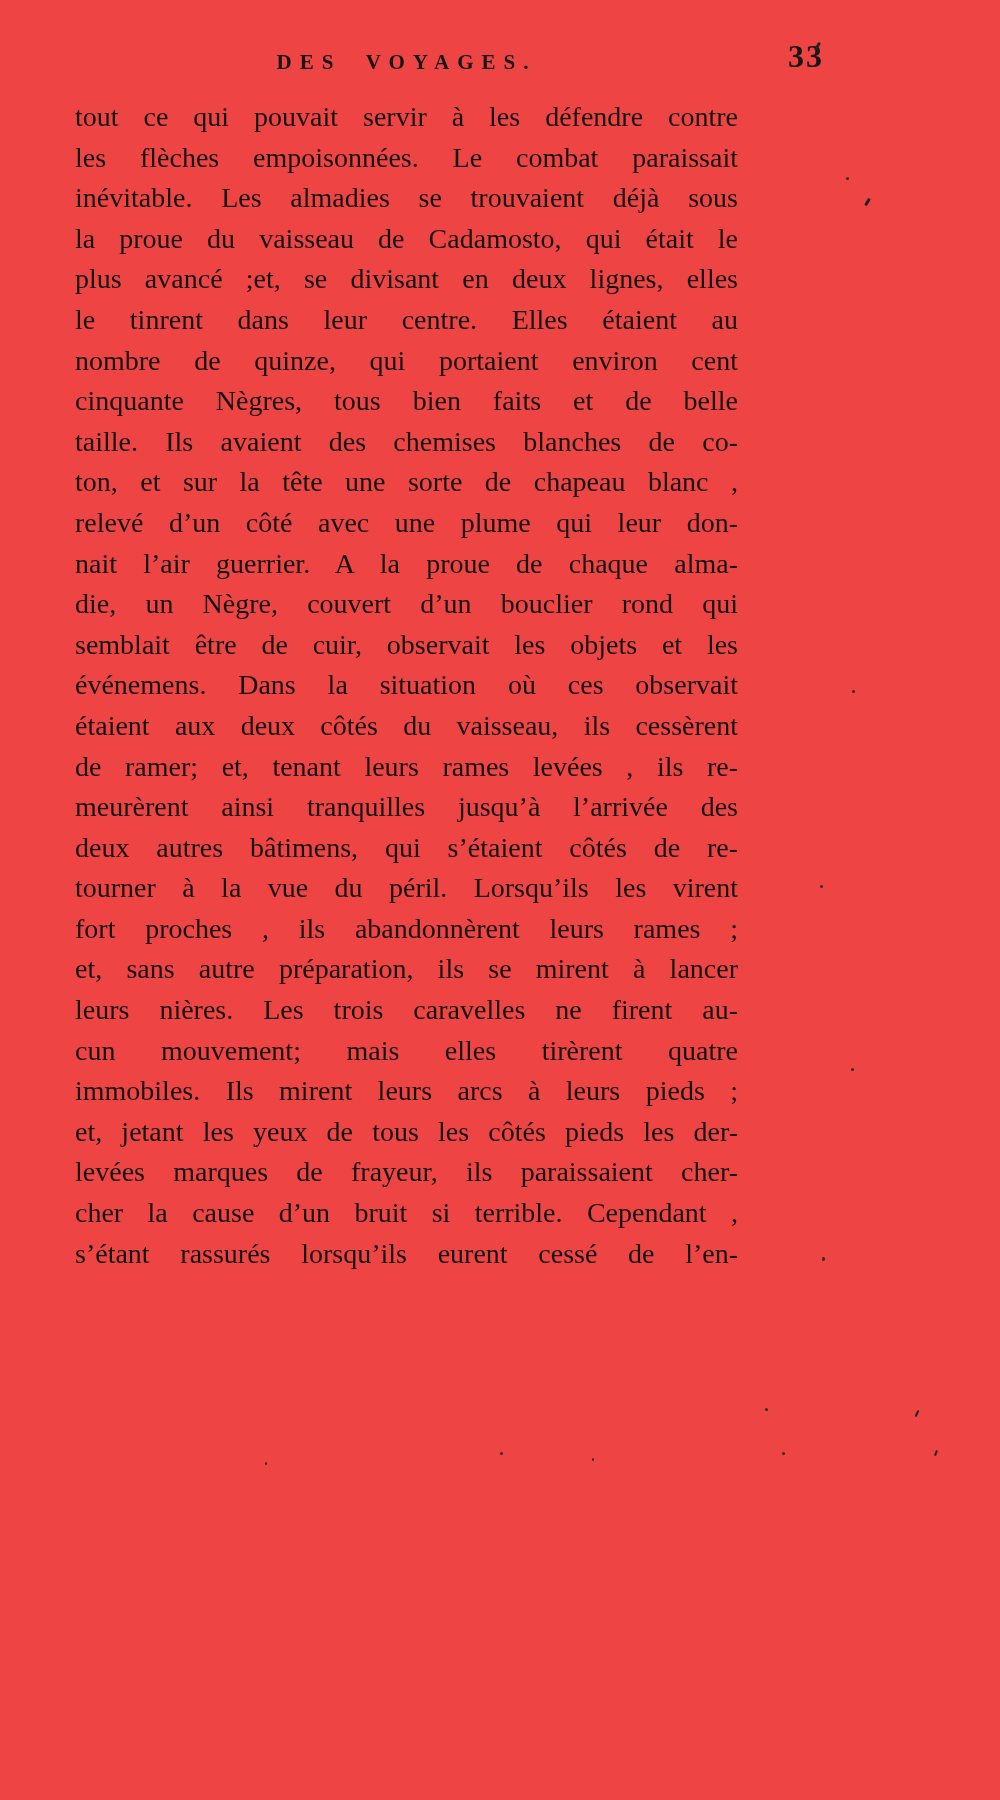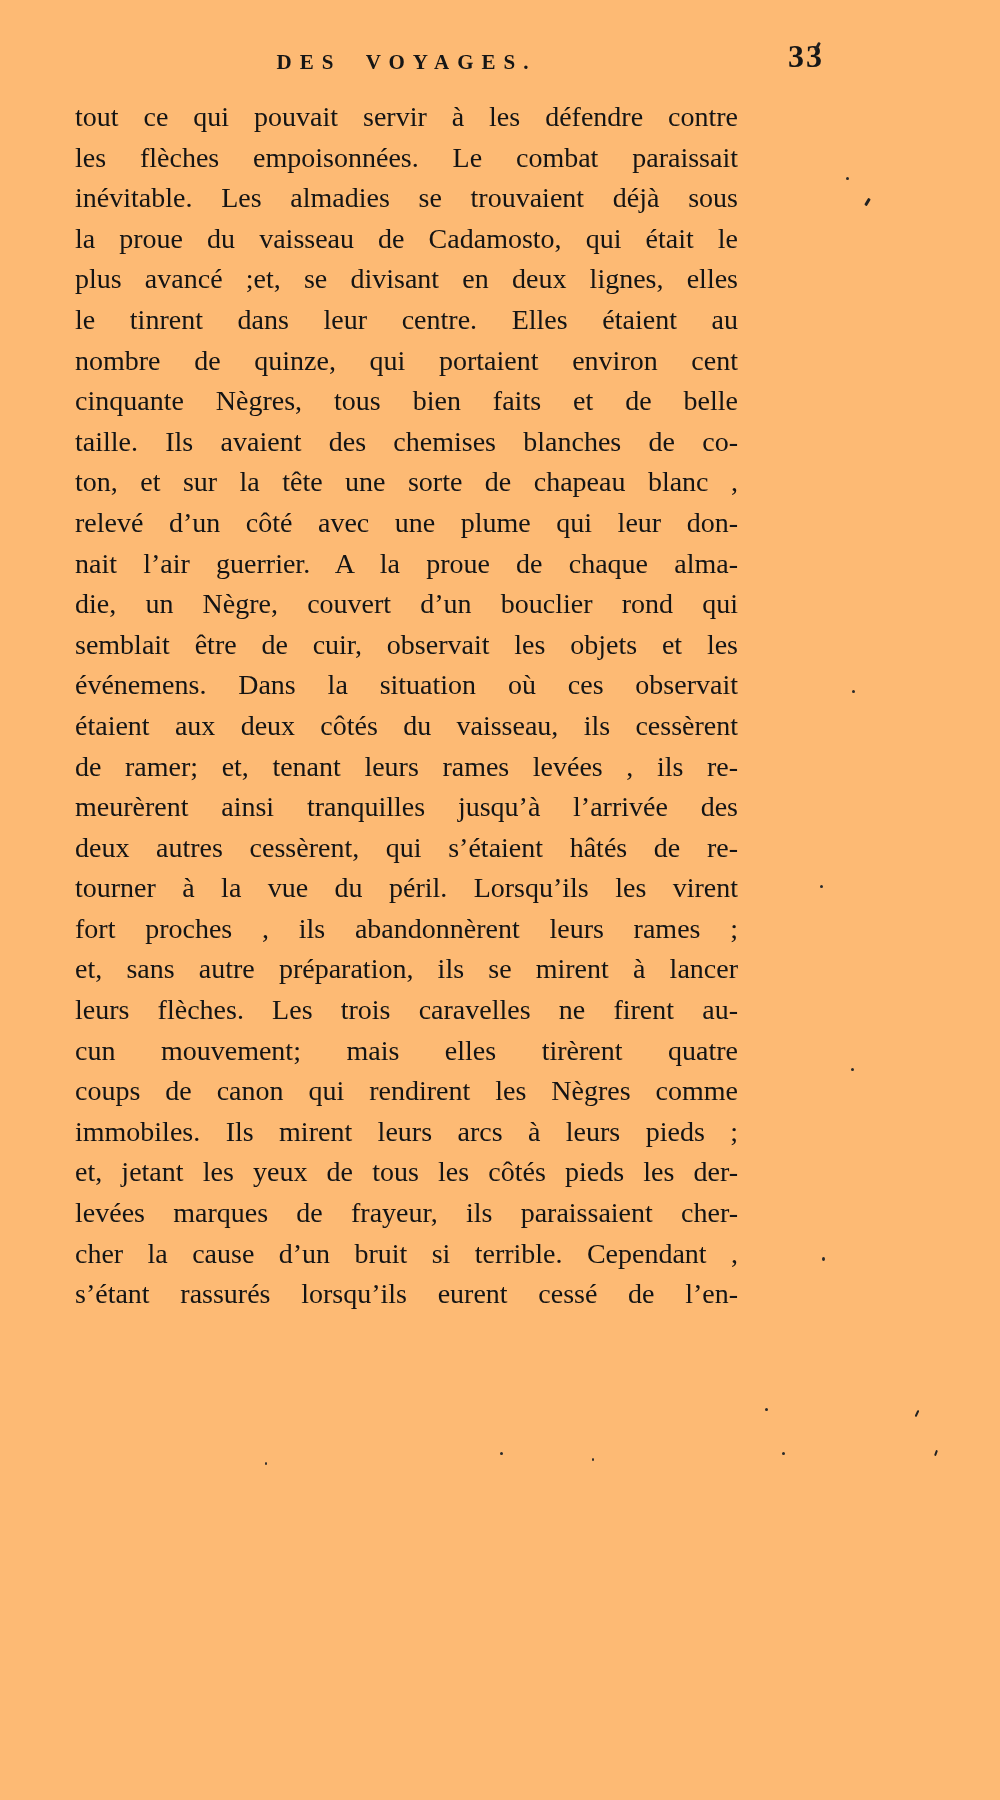--- a/index.html
+++ b/index.html
@@ -1,20 +1,20 @@
 <!DOCTYPE html>
 <html><head>
 <meta charset="utf-8">
 <style>
   html,body{margin:0;padding:0;background:#e8e8e4;}
   .sheet{
     position:relative;
     width:1000px;height:1800px;
     margin:0 auto;
-    background:#fdba74;
+    background:#ef4444;
     color:#141414;
     font-family:"Liberation Serif", serif;
     overflow:hidden;
   }
   .running-head{
     position:absolute;
     left:75px;top:50px;width:663px;
     text-align:center;
     font-size:21px;
     font-weight:bold;
@@ -76,27 +76,26 @@
       <div class="line">taille. Ils avaient des chemises blanches de co-</div>
       <div class="line">ton, et sur la tête une sorte de chapeau blanc ,</div>
       <div class="line">relevé d’un côté avec une plume qui leur don-</div>
       <div class="line">nait l’air guerrier. A la proue de chaque alma-</div>
       <div class="line">die, un Nègre, couvert d’un bouclier rond qui</div>
       <div class="line">semblait être de cuir, observait les objets et les</div>
       <div class="line">événemens. Dans la situation où ces observait</div>
       <div class="line">étaient aux deux côtés du vaisseau, ils cessèrent</div>
       <div class="line">de ramer; et, tenant leurs rames levées , ils re-</div>
       <div class="line">meurèrent ainsi tranquilles jusqu’à l’arrivée des</div>
-      <div class="line">deux autres cessèrent, qui s’étaient hâtés de re-</div>
+      <div class="line">deux autres bâtimens, qui s’étaient côtés de re-</div>
       <div class="line">tourner à la vue du péril. Lorsqu’ils les virent</div>
       <div class="line">fort proches , ils abandonnèrent leurs rames ;</div>
       <div class="line">et, sans autre préparation, ils se mirent à lancer</div>
-      <div class="line">leurs flèches. Les trois caravelles ne firent au-</div>
+      <div class="line">leurs nières. Les trois caravelles ne firent au-</div>
       <div class="line">cun mouvement; mais elles tirèrent quatre</div>
-      <div class="line">coups de canon qui rendirent les Nègres comme</div>
       <div class="line">immobiles. Ils mirent leurs arcs à leurs pieds ;</div>
       <div class="line">et, jetant les yeux de tous les côtés pieds les der-</div>
       <div class="line">levées marques de frayeur, ils paraissaient cher-</div>
       <div class="line">cher la cause d’un bruit si terrible. Cependant ,</div>
       <div class="line">s’étant  rassurés lorsqu’ils eurent cessé de l’en-</div>
     </div>
 
   <div class="tick" style="left:816px;top:42px;width:3px;height:9px;transform:rotate(28deg);"></div>
   <div class="tick" style="left:866px;top:198px;width:3px;height:8px;transform:rotate(30deg);"></div>
   <div class="speckle" style="left:846px;top:177px;width:3px;height:3px;"></div>

